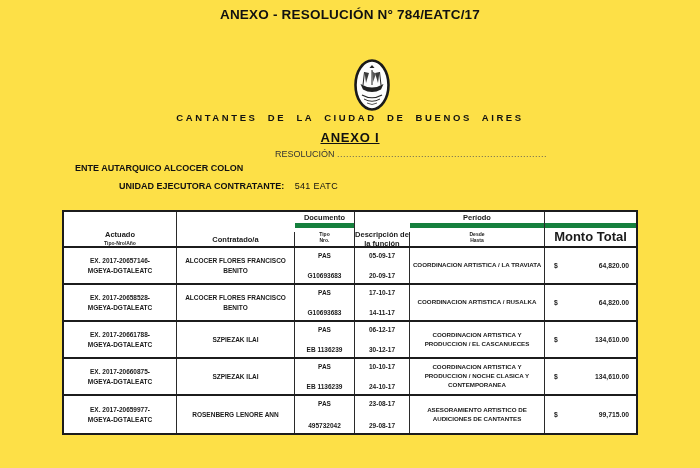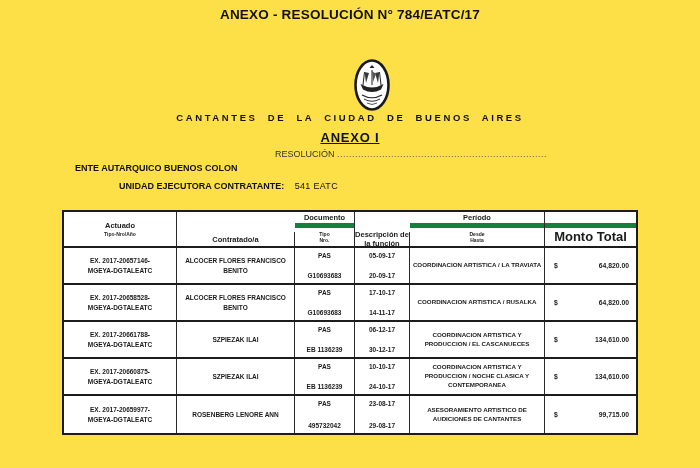--- a/index.html
+++ b/index.html
@@ -31,21 +31,21 @@
   .ctable { position:absolute; top:210px; left:62px; width:576px;
             border:2px solid #1c1c1c; font-weight:bold; color:#1a1a1a; background:#fff; }
   .trow { display:grid; grid-template-columns:113px 118px 60px 55px 135px 91px;
           border-bottom:2px solid #1c1c1c; height:37px; }
   .trow:last-child { border-bottom:none; }
   .trow.thead { height:36px; }
   .c { border-right:1px solid #2a2a2a; overflow:hidden; }
   .c:last-child { border-right:none; }
 
   
-  .hcell { display:flex; flex-direction:column; align-items:center; justify-content:center;
+  .hcell { display:flex; flex-direction:column; align-items:center; justify-content:flex-end;
            text-align:center; font-size:7.5px; }
   .hcell .hsub { font-size:5px; font-weight:bold; color:#222; margin-top:1px; }
   .hone { display:flex; align-items:center; justify-content:center; text-align:center; font-size:7.5px;margin-top:20px; }
   .split { display:flex; flex-direction:column; }
   .split .stop { height:16px; border-bottom:5px solid #15803d; display:flex;
                  align-items:center; justify-content:center; font-size:7.5px; }
   .split .sbot { flex:1; display:flex; flex-direction:column; align-items:center;
                  justify-content:center; font-size:5px; line-height:1.3; text-align:center; }
   .split .sbot.big { font-size:13px; }
 
@@ -87,21 +87,21 @@
 
   <div class="gov-line">CANTANTES DE LA CIUDAD DE BUENOS AIRES</div>
 
   <div class="anexo">ANEXO I</div>
 
   <div class="resolucion">
     <span>RESOLUCIÓN</span>
     <span class="dots">......................................................................</span>
   </div>
 
-  <div class="entity">ENTE AUTARQUICO BUENOS COLON</div>
+  <div class="entity">ENTE AUTARQUICO ALCOCER COLON</div>
 
   <div class="unidad">
     <span class="lbl">UNIDAD EJECUTORA CONTRATANTE:</span>
     <span class="val">541  EATC</span>
   </div>
 
   <div class="ctable">
 
     <div class="trow thead">
       <div class="c hcell">

